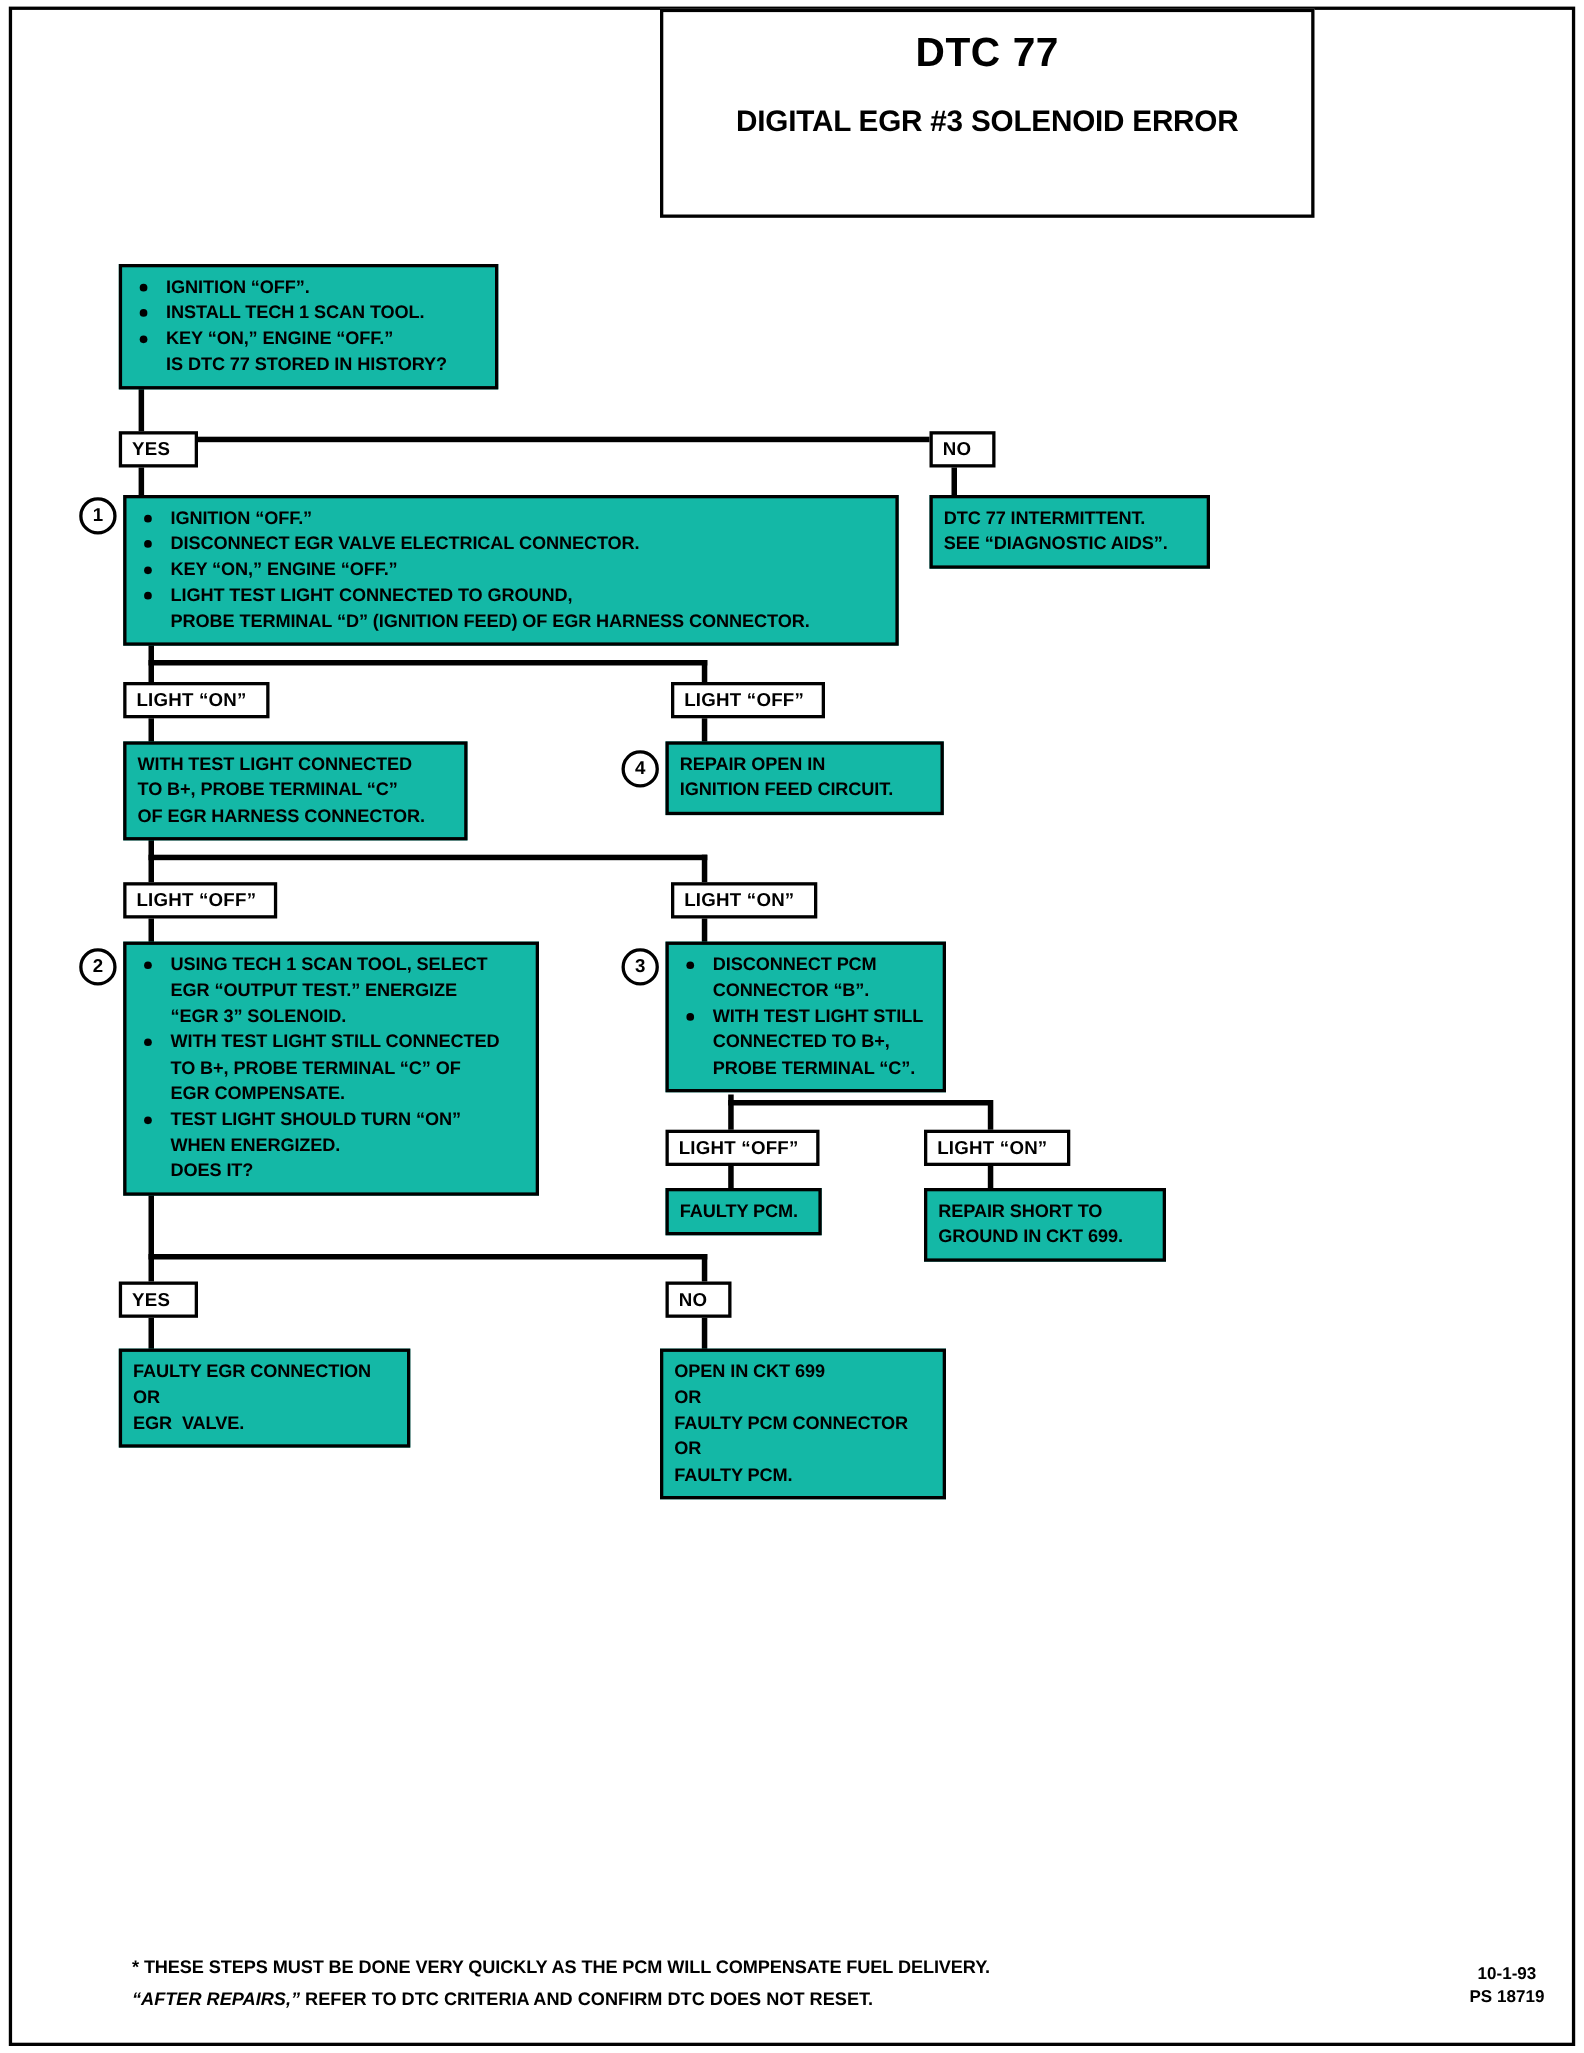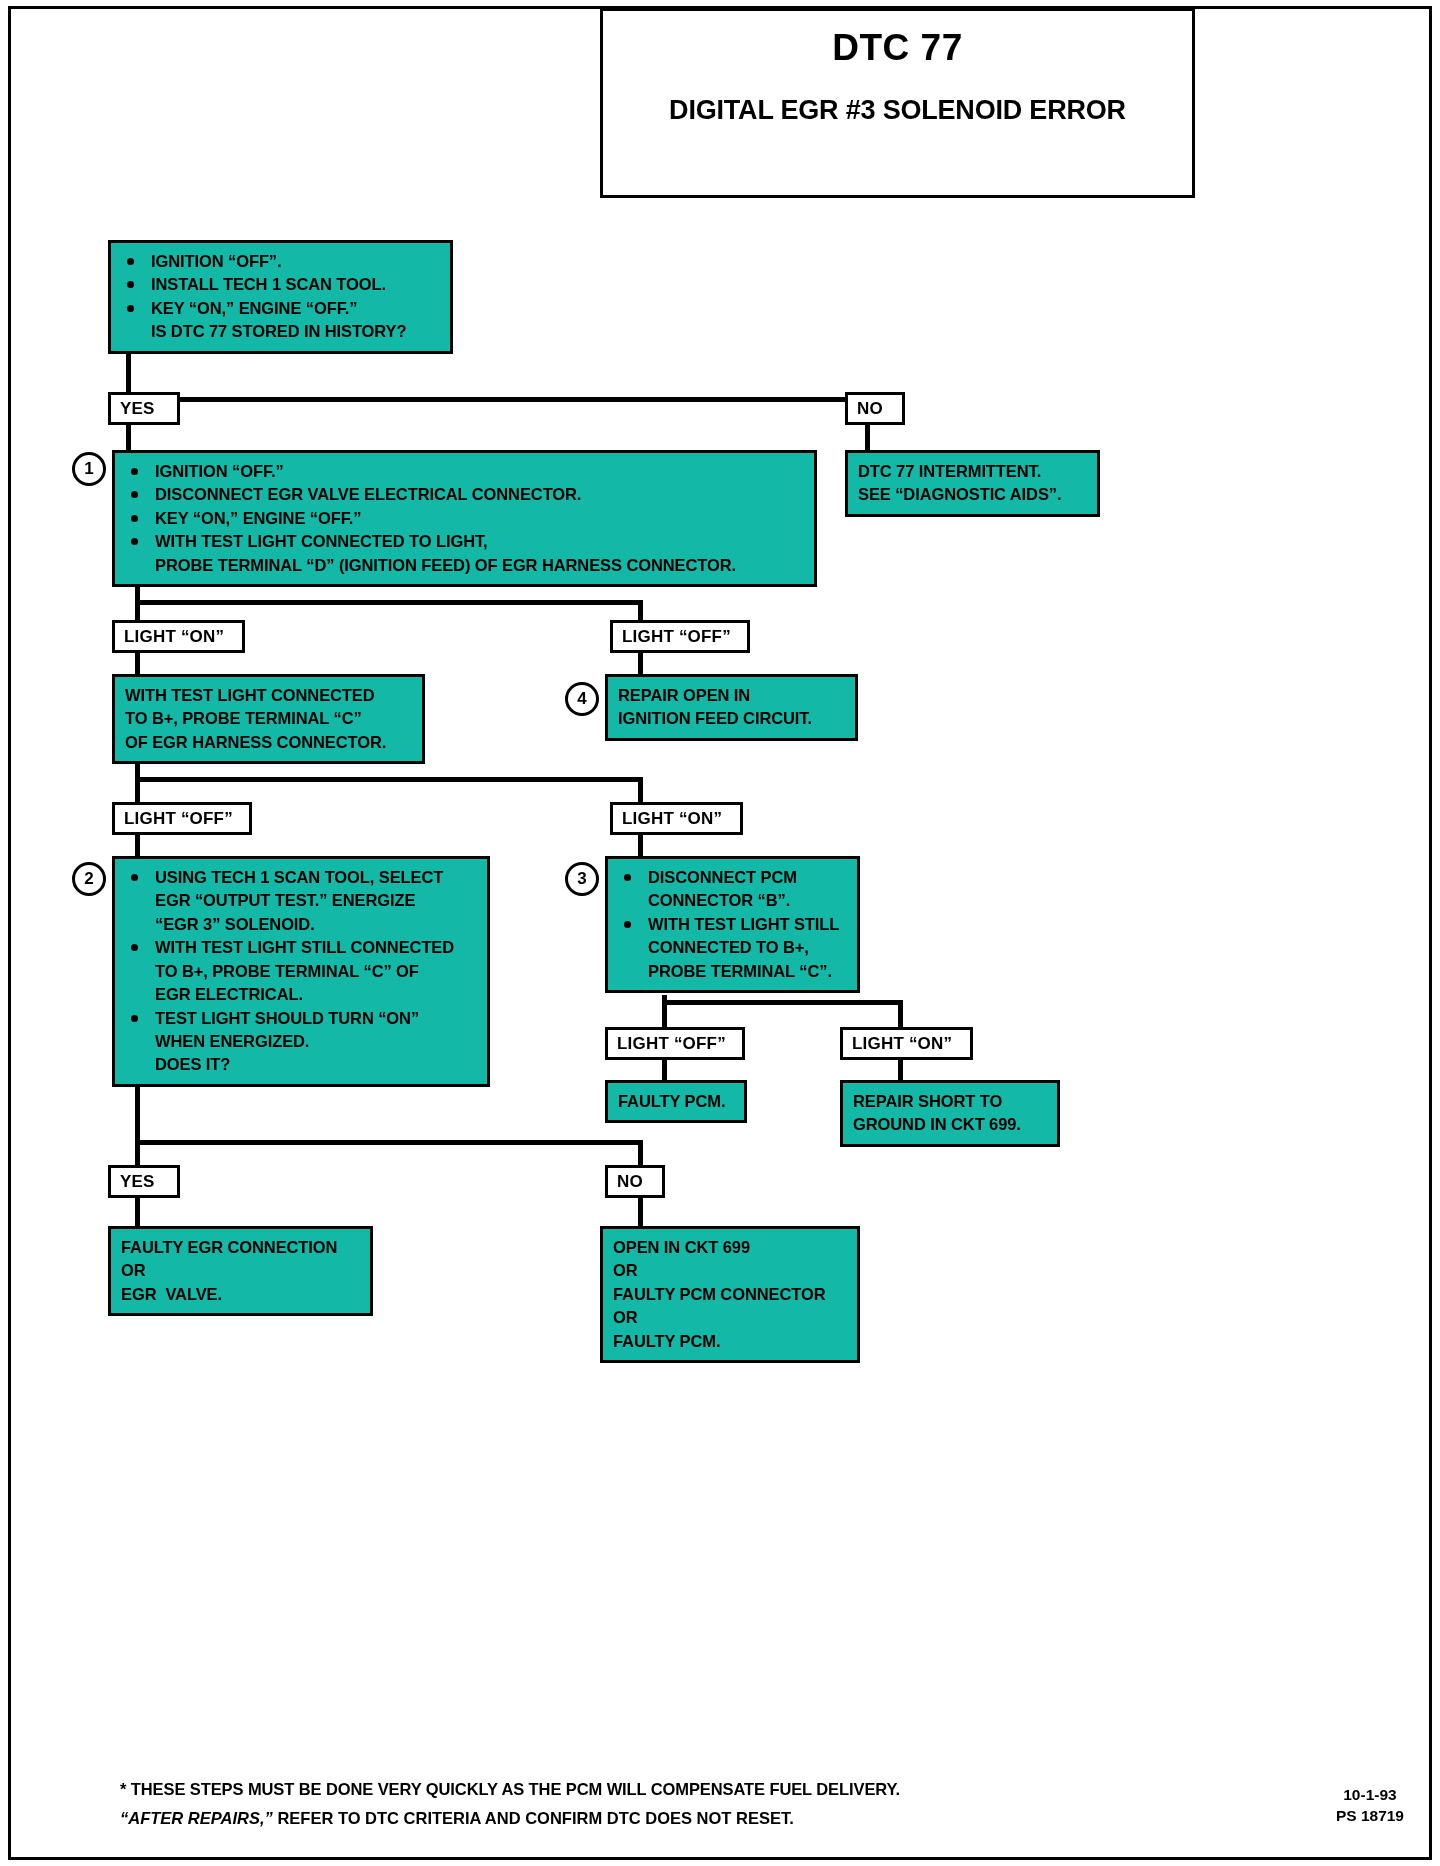--- a/index.html
+++ b/index.html
@@ -175,21 +175,21 @@
     <div>DTC 77 INTERMITTENT.</div>
     <div>SEE “DIAGNOSTIC AIDS”.</div>
   </div>
 
   <div class="step-circle" style="left:72px; top:452px;">1</div>
   <div class="box" style="left:112px; top:450px; width:705px;">
     <ul class="bl">
       <li>IGNITION “OFF.”</li>
       <li>DISCONNECT EGR VALVE ELECTRICAL CONNECTOR.</li>
       <li>KEY “ON,” ENGINE “OFF.”</li>
-      <li>WITH TEST LIGHT CONNECTED TO LIGHT,</li>
+      <li>LIGHT TEST LIGHT CONNECTED TO GROUND,</li>
       <li class="cont">PROBE TERMINAL “D” (IGNITION FEED) OF EGR HARNESS CONNECTOR.</li>
     </ul>
   </div>
 
   <div class="lbl" style="left:112px; top:620px; width:133px; height:33px;">LIGHT “ON”</div>
   <div class="lbl" style="left:610px; top:620px; width:140px; height:33px;">LIGHT “OFF”</div>
 
   <div class="box" style="left:112px; top:674px; width:313px;">
     <div>WITH TEST LIGHT CONNECTED</div>
     <div>TO B+, PROBE TERMINAL “C”</div>
@@ -206,21 +206,21 @@
   <div class="lbl" style="left:610px; top:802px; width:133px; height:33px;">LIGHT “ON”</div>
 
   <div class="step-circle" style="left:72px; top:862px;">2</div>
   <div class="box" style="left:112px; top:856px; width:378px;">
     <ul class="bl">
       <li>USING TECH 1 SCAN TOOL, SELECT</li>
       <li class="cont">EGR “OUTPUT TEST.”  ENERGIZE</li>
       <li class="cont">“EGR 3” SOLENOID.</li>
       <li>WITH TEST LIGHT STILL CONNECTED</li>
       <li class="cont">TO B+, PROBE TERMINAL “C” OF</li>
-      <li class="cont">EGR ELECTRICAL.</li>
+      <li class="cont">EGR COMPENSATE.</li>
       <li>TEST LIGHT SHOULD TURN “ON”</li>
       <li class="cont">WHEN ENERGIZED.</li>
       <li class="cont">DOES IT?</li>
     </ul>
   </div>
 
   <div class="step-circle" style="left:565px; top:862px;">3</div>
   <div class="box" style="left:605px; top:856px; width:255px;">
     <ul class="bl">
       <li>DISCONNECT PCM</li>

